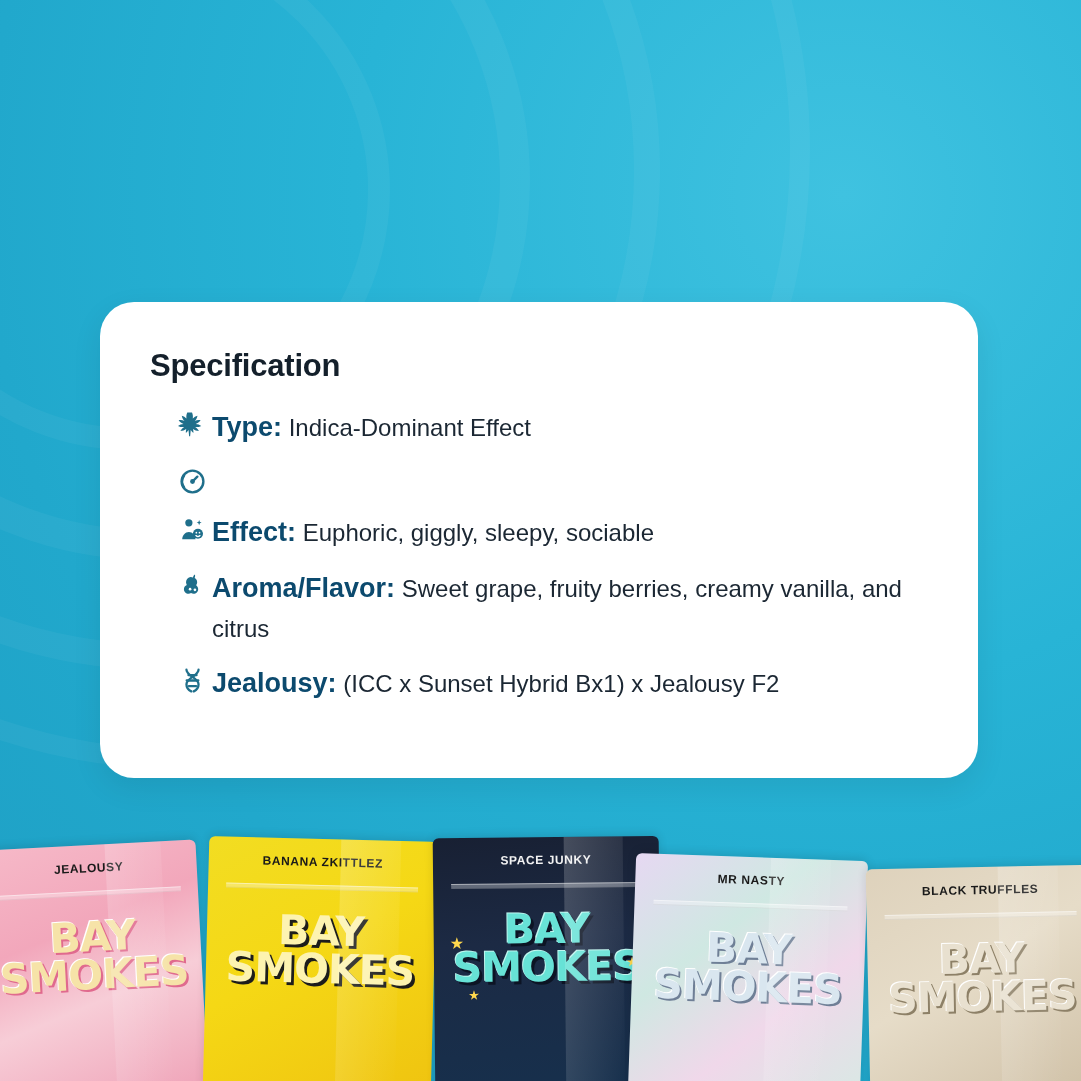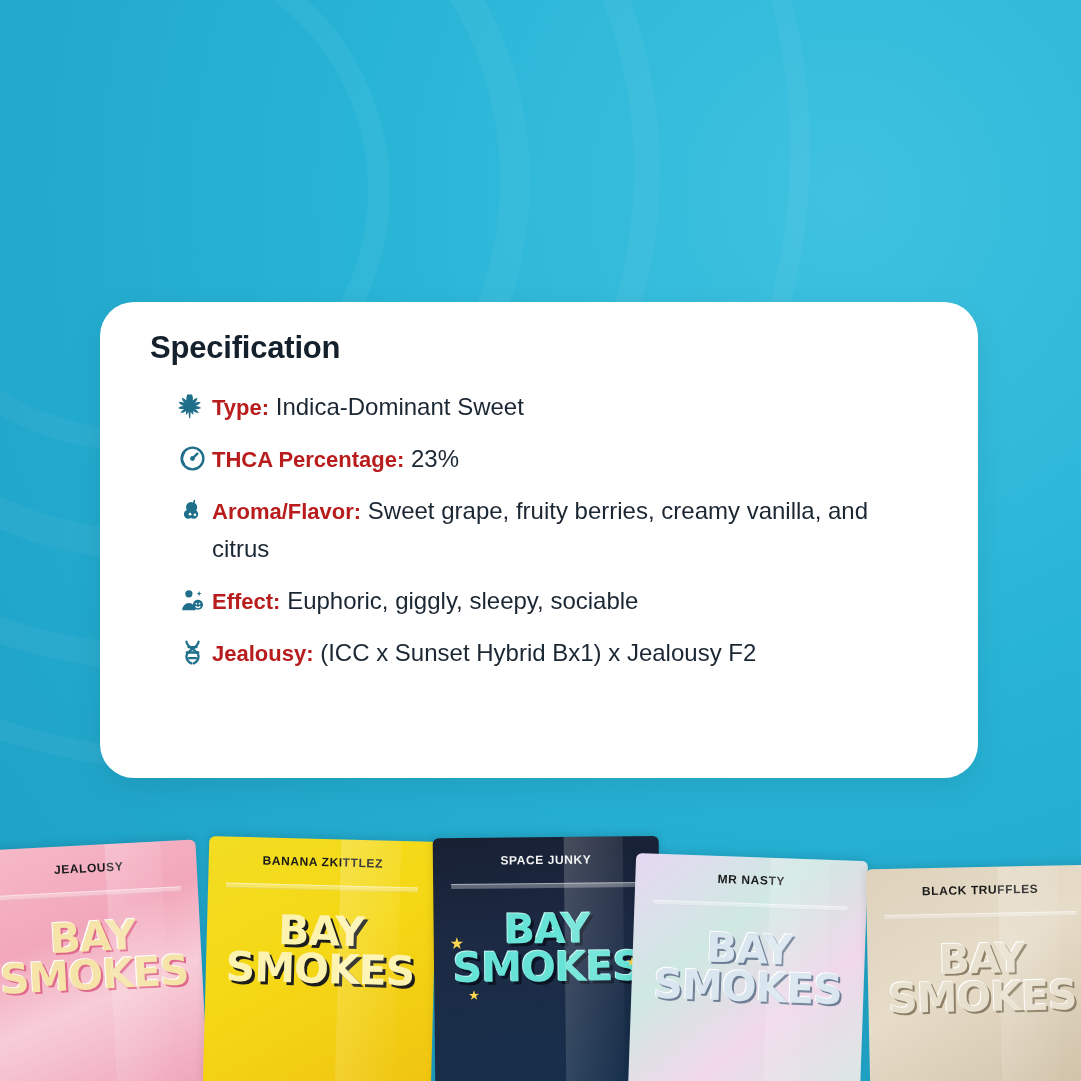--- a/index.html
+++ b/index.html
@@ -30,21 +30,21 @@
   
   #spec-card {
     position: absolute;
     left: 100px;
     top: 302px;
     width: 878px;
     height: 476px;
     background: #ffffff;
     border-radius: 34px;
     box-shadow: 0 10px 30px rgba(0,0,0,0.08);
-    padding: 28px 52px 0 50px;
+    padding: 46px 52px 0 50px;
   }
   #spec-title {
     font-size: 31px;
     font-weight: bold;
     color: #14202b;
     letter-spacing: -0.2px;
     margin-bottom: 22px;
   }
   .spec-list { list-style: none; }
   .spec-row {
@@ -63,23 +63,23 @@
     padding-top: 4px;
     color: #1f6f8b;
   }
   .spec-text {
     font-size: 24px;
     line-height: 1.58;
     color: #1b2733;
     max-width: 740px;
   }
   .spec-label {
-    color: #b91c1c;
+    color: #0c4a6e;
     font-weight: bold;
-    font-size: 22px;
+    font-size: 27px;
   }
   .spec-value { color: #1b2733; }
 
   
   #pouches {
     position: absolute;
     left: 0;
     bottom: 0;
     width: 1081px;
     height: 260px;
@@ -188,50 +188,32 @@
     <ul class="spec-list">
 
       <li class="spec-row">
         <span class="spec-icon">
           <svg width="30" height="30" viewBox="0 0 24 24" fill="currentColor">
             <path d="M12 2c.7 1.6.9 3.2.6 4.8 1-1.1 2.3-1.9 3.8-2.3-.3 1.7-1.1 3.1-2.2 4.2 1.5-.6 3.1-.8 4.7-.5-1 1.4-2.4 2.4-3.9 3 1.6.1 3.1.6 4.4 1.5-1.6.8-3.3 1.1-4.9.9 1.3.8 2.3 1.9 3 3.2-1.8-.1-3.4-.7-4.7-1.6.3 1 .4 2 .3 3.1-.9-.6-1.6-1.4-2.1-2.3l-.5 5h-.8l-.5-5c-.5.9-1.2 1.7-2.1 2.3-.1-1.1 0-2.1.3-3.1-1.3.9-2.9 1.5-4.7 1.6.7-1.3 1.7-2.4 3-3.2-1.6.2-3.3-.1-4.9-.9 1.3-.9 2.8-1.4 4.4-1.5-1.5-.6-2.9-1.6-3.9-3 1.6-.3 3.2-.1 4.7.5-1.1-1.1-1.9-2.5-2.2-4.2 1.5.4 2.8 1.2 3.8 2.3-.3-1.6-.1-3.2.6-4.8z"></path>
           </svg>
         </span>
         <span class="spec-text">
           <span class="spec-label">Type:</span>
-          <span class="spec-value">Indica-Dominant Sweet</span>
+          <span class="spec-value">Indica-Dominant Effect</span>
         </span>
       </li>
 
       <li class="spec-row">
         <span class="spec-icon">
           <svg width="29" height="29" viewBox="0 0 24 24" fill="none" stroke="currentColor" stroke-width="2">
             <circle cx="12" cy="12" r="9"></circle>
             <path d="M12 12 L16 8" stroke-linecap="round"></path>
             <circle cx="12" cy="12" r="2" fill="currentColor" stroke="none"></circle>
             <path d="M5 7 A9 9 0 0 0 5 17" stroke-linecap="round"></path>
           </svg>
-        </span>
-        <span class="spec-text">
-          <span class="spec-label">THCA Percentage:</span>
-          <span class="spec-value">23%</span>
-        </span>
-      </li>
-
-      <li class="spec-row">
-        <span class="spec-icon">
-          <svg width="29" height="29" viewBox="0 0 24 24" fill="currentColor">
-            <path d="M13.5 3.2c-.6.6-1 1.4-1.1 2.2-1.1-.6-2.5-.6-3.7.1-1.9 1.1-2.6 3.6-1.6 5.6l.2.4c-1.4.5-2.4 1.9-2.4 3.5 0 2.1 1.7 3.8 3.8 3.8.8 0 1.5-.2 2.1-.6.6.4 1.4.6 2.1.6 2.1 0 3.8-1.7 3.8-3.8 0-1.3-.7-2.5-1.7-3.2 1.2-1.5 1.2-3.7-.1-5.2-.3-.4-.7-.7-1.1-.9.4-.8.5-1.7.3-2.5z"></path>
-            <circle cx="10" cy="15" r="1.1" fill="#ffffff"></circle>
-            <circle cx="14" cy="15.6" r="1.1" fill="#ffffff"></circle>
-          </svg>
-        </span>
-        <span class="spec-text">
-          <span class="spec-label">Aroma/Flavor:</span>
-          <span class="spec-value">Sweet grape, fruity berries, creamy vanilla, and citrus</span>
         </span>
       </li>
 
       <li class="spec-row">
         <span class="spec-icon">
           <svg width="29" height="29" viewBox="0 0 24 24" fill="currentColor">
             <circle cx="9" cy="6.5" r="3"></circle>
             <path d="M3.5 20c0-3.3 2.5-6 5.5-6s5.5 2.7 5.5 6z"></path>
             <circle cx="16.5" cy="15.5" r="4.2" fill="currentColor"></circle>
             <circle cx="15.2" cy="14.6" r=".7" fill="#ffffff"></circle>
@@ -241,20 +223,34 @@
           </svg>
         </span>
         <span class="spec-text">
           <span class="spec-label">Effect:</span>
           <span class="spec-value">Euphoric, giggly, sleepy, sociable</span>
         </span>
       </li>
 
       <li class="spec-row">
         <span class="spec-icon">
+          <svg width="29" height="29" viewBox="0 0 24 24" fill="currentColor">
+            <path d="M13.5 3.2c-.6.6-1 1.4-1.1 2.2-1.1-.6-2.5-.6-3.7.1-1.9 1.1-2.6 3.6-1.6 5.6l.2.4c-1.4.5-2.4 1.9-2.4 3.5 0 2.1 1.7 3.8 3.8 3.8.8 0 1.5-.2 2.1-.6.6.4 1.4.6 2.1.6 2.1 0 3.8-1.7 3.8-3.8 0-1.3-.7-2.5-1.7-3.2 1.2-1.5 1.2-3.7-.1-5.2-.3-.4-.7-.7-1.1-.9.4-.8.5-1.7.3-2.5z"></path>
+            <circle cx="10" cy="15" r="1.1" fill="#ffffff"></circle>
+            <circle cx="14" cy="15.6" r="1.1" fill="#ffffff"></circle>
+          </svg>
+        </span>
+        <span class="spec-text">
+          <span class="spec-label">Aroma/Flavor:</span>
+          <span class="spec-value">Sweet grape, fruity berries, creamy vanilla, and citrus</span>
+        </span>
+      </li>
+
+      <li class="spec-row">
+        <span class="spec-icon">
           <svg width="29" height="29" viewBox="0 0 24 24" fill="none" stroke="currentColor" stroke-width="1.9" stroke-linecap="round">
             <path d="M7 3c0 5 10 7 10 12 0 3-2 5-4 6"></path>
             <path d="M17 3c0 5-10 7-10 12 0 3 2 5 4 6"></path>
             <path d="M8.6 7.5h6.8M7.2 12h9.6M9 16.6h6"></path>
           </svg>
         </span>
         <span class="spec-text">
           <span class="spec-label">Jealousy:</span>
           <span class="spec-value">(ICC x Sunset Hybrid Bx1) x Jealousy F2</span>
         </span>

